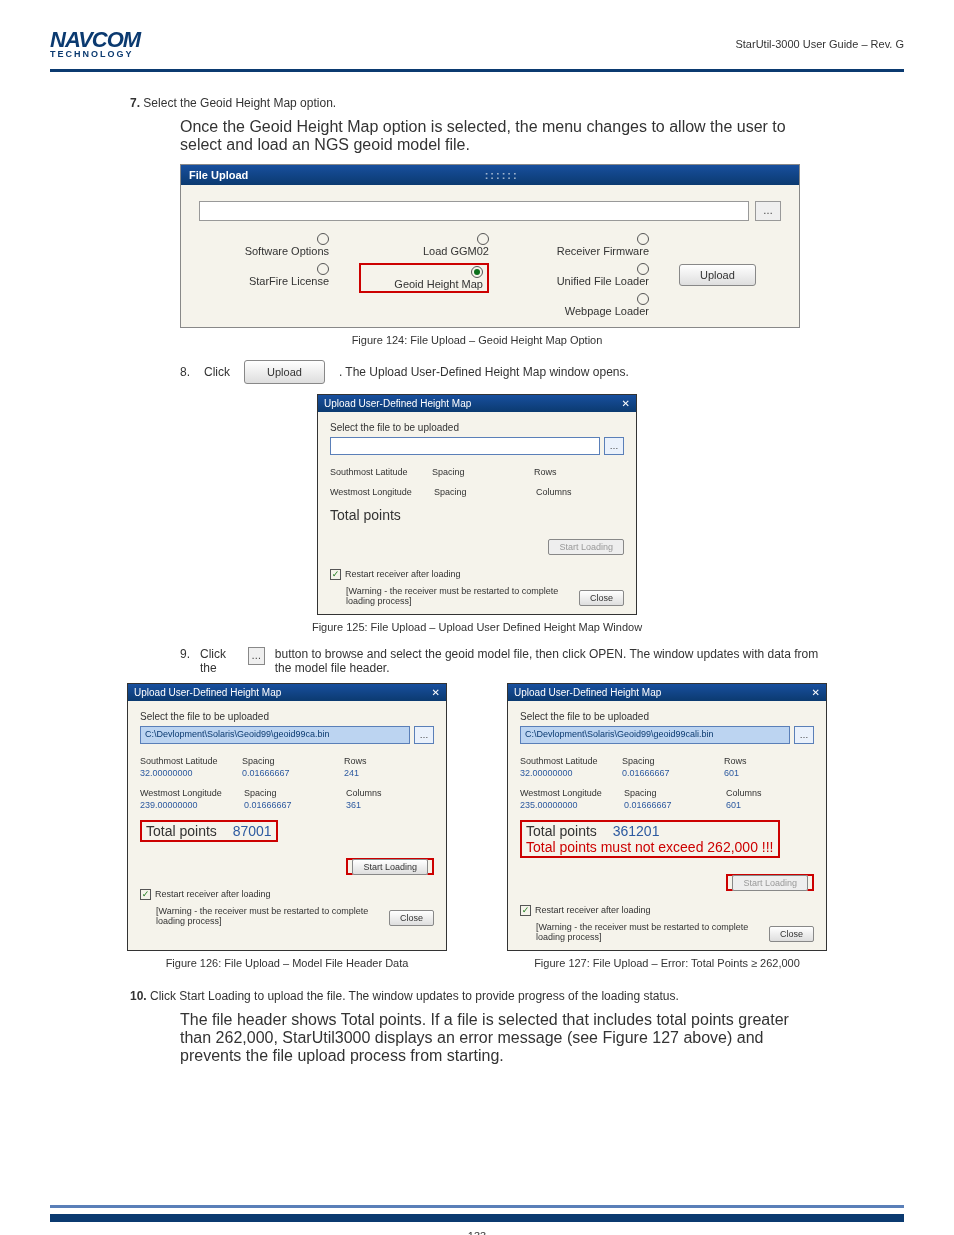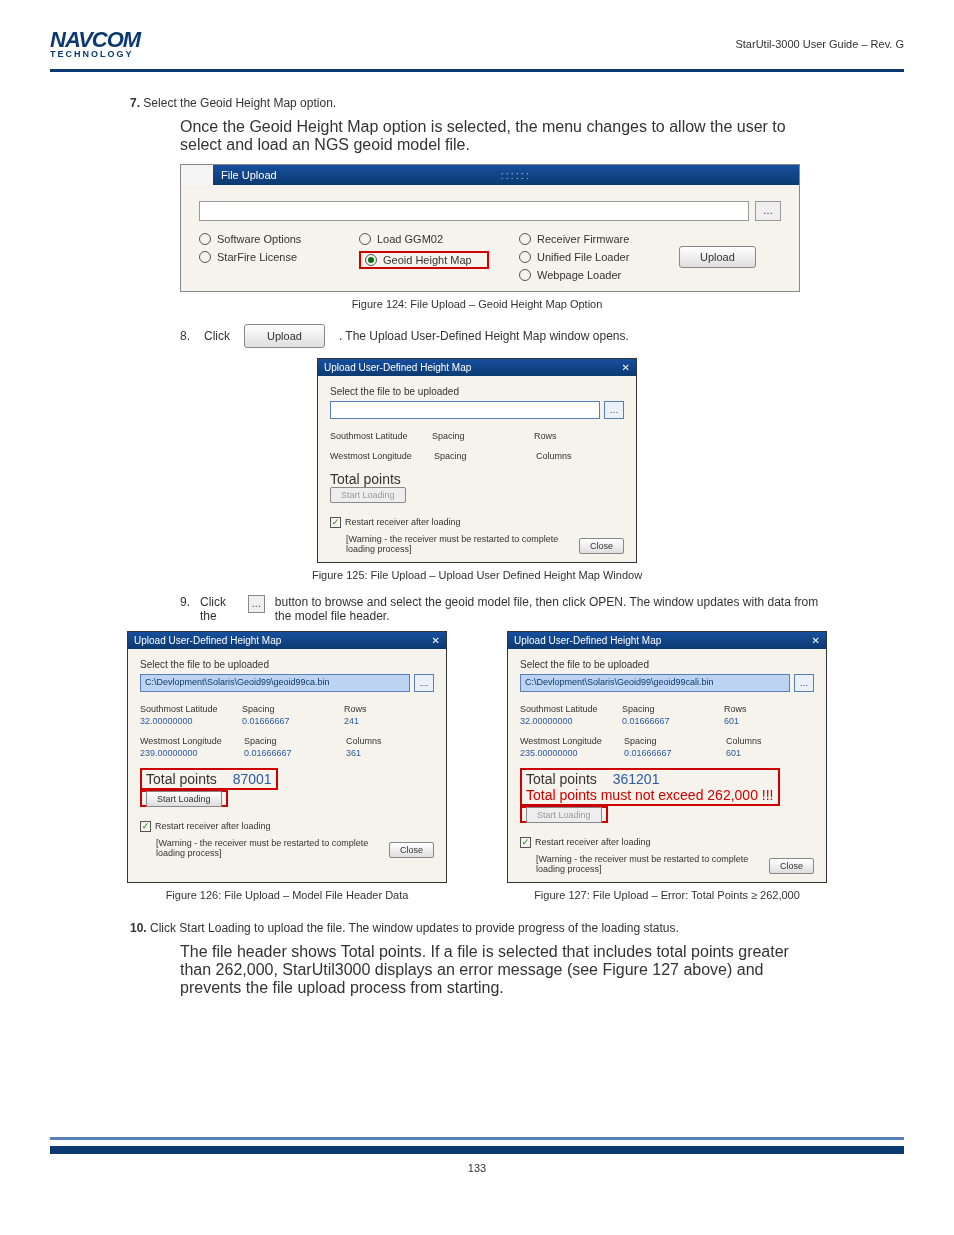--- a/index.html
+++ b/index.html
@@ -24,31 +24,31 @@
   .body-text { margin: 6px 0 10px 130px; font-size: 16px; max-width: 640px; }
 
   
   .file-upload-panel {
     width: 620px; margin: 6px 0 4px 130px;
     border: 1px solid #888;
     background: #f5f5f5;
   }
   .fu-title {
     background: linear-gradient(#184f9e, #0b3a70);
-    color: #fff; font-weight: normal; padding: 4px 8px; font-size: 11px;
-    display: flex; justify-content: space-between; align-items: flex-end; margin-left: 32px;
+    color: #fff; font-weight: bold; padding: 4px 8px; font-size: 11px;
+    display: flex; justify-content: space-between; align-items: flex-end;
   }
   .fu-grip { width: 36px; text-align: center; letter-spacing: 2px; opacity: 0.6; }
   .fu-body { padding: 16px 18px 10px 18px; background: #f5f3eb; }
   .fu-pathrow { display: flex; gap: 6px; margin-bottom: 12px; }
   .fu-pathbox { flex: 1; height: 20px; background: #fff; border: 1px solid #999; }
   .fu-browse { width: 26px; height: 20px; border: 1px solid #999; background: #efefef; font-size: 10px; text-align: center; line-height: 18px; }
   .fu-cols { display: flex; gap: 30px; align-items: flex-start; }
   .fu-col { display: flex; flex-direction: column; gap: 6px; min-width: 130px; }
-  .radio-row { display: flex; align-items: flex-start; gap: 6px; font-size: 11px; }
+  .radio-row { display: flex; align-items: flex-end; font-size: 11px; flex-direction: column; }
   .radio { width: 12px; height: 12px; border: 1px solid #555; border-radius: 50%; display: inline-flex; align-items: center; justify-content: center; }
   .radio.selected::after { content: ""; width: 6px; height: 6px; border-radius: 50%; background: #0a6f1a; }
   .btn {
     display: inline-block; padding: 4px 20px; font-size: 11px;
     border: 1px solid #888; border-radius: 3px;
     background: linear-gradient(#ffffff, #dedede);
     text-align: center;
   }
   .red-box { border: 2px solid #c00; padding: 1px 4px; }
   .red-box.inline { display: inline-block; }
@@ -75,21 +75,21 @@
   .dlg-input-row { display: flex; gap: 4px; }
   .dlg-input { flex:1; height: 18px; border: 1px solid #5a7fb8; background: #fff; font-size: 9px; padding: 2px 4px; color: #2d5aa0; overflow: hidden; white-space: nowrap; }
   .dlg-input.hl { background: #bcd4f1; color:#0b3a70; }
   .dlg-browse { width: 20px; height: 18px; border:1px solid #5a7fb8; background:#eaf1fb; font-size:9px; display:flex; align-items:center; justify-content:center; }
   .dlg-grid { margin-top: 12px; }
   .dlg-grid-row { display:flex; gap: 22px; margin-bottom: 10px; }
   .dlg-field { display:flex; flex-direction:column; gap:2px; min-width: 80px; font-size: 9px; }
   .dlg-field .val { color:#2d5aa0; }
   .dlg-totalrow { display:flex; align-items:center; gap:6px; font-size:14px; }
   .dlg-totalrow .val { color:#2d5aa0; }
-  .dlg-footer-row { display:flex; justify-content:flex-start; }
+  .dlg-footer-row { display:flex; justify-content:flex-end; margin-top: 16px; }
   .dlg-btn { padding: 2px 10px; font-size:9px; border:1px solid #888; background:linear-gradient(#ffffff,#dedede); border-radius:2px; }
   .dlg-btn.disabled { color:#999; background:#eee; }
   .dlg-check-row { display:flex; align-items:center; gap:4px; font-size:9px; margin-top: 14px; }
   .chk { width:11px; height:11px; border:1px solid #555; display:inline-flex; align-items:center; justify-content:center; font-size:9px; color:#1a7a1a; }
   .dlg-warn { font-size:9px; margin-left:16px; }
   .dlg-bottom { display:flex; justify-content:space-between; align-items:flex-end; margin-top: 6px; }
   .dlg-err { color:#c00; font-size:14px; }
 
   
   .dlg.center { width: 320px; margin: 10px auto 6px auto; }

